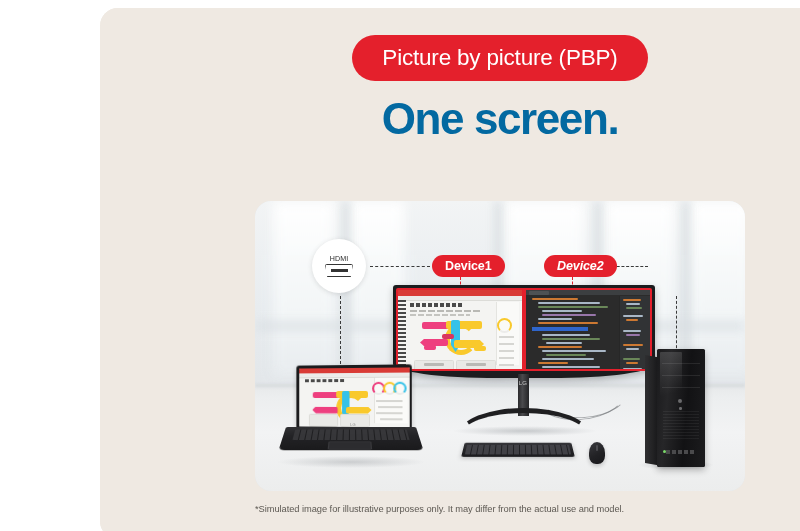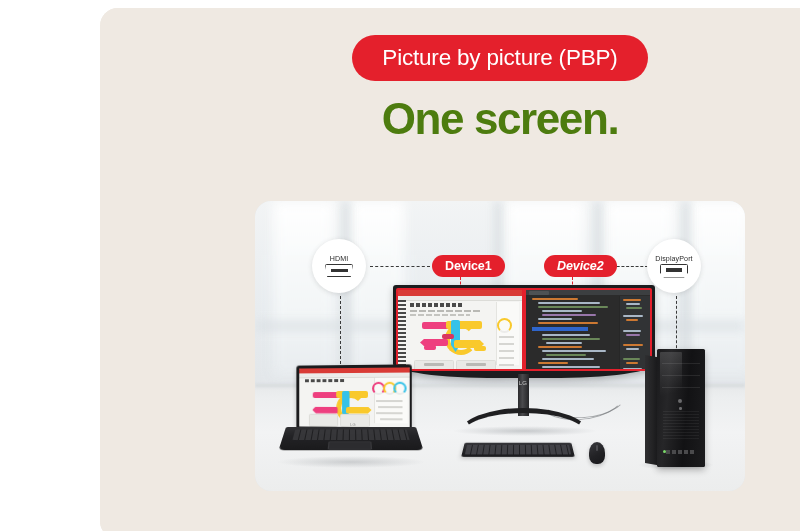--- a/index.html
+++ b/index.html
@@ -57,21 +57,21 @@
     white-space: nowrap;
   }
 
   
   .headline {
     position: absolute;
     left: 150px;
     top: 84px;
     width: 500px;
     text-align: center;
-    color: #4d7c0f;
+    color: #0369a1;
     font-size: 44px;
     line-height: 53px;
     font-weight: 700;
     letter-spacing: -1.4px;
   }
   .headline .l2 { display: block; }
 
   
   .photo {
     position: absolute;
@@ -705,26 +705,23 @@
 
     <div class="keyboard">
       <div class="kb-keys"></div>
     </div>
     <div class="mouse"></div>
 
     <div class="port-badge badge-hdmi">
       <div class="plabel">HDMI</div>
       <div class="icon-hdmi"></div>
     </div>
-    <div class="port-badge badge-dp">
-      <div class="plabel">DisplayPort</div>
-      <div class="icon-dp"></div>
-    </div>
 
     <div class="device-pill pill-d1">
       <span>Device1</span>
     </div>
     <div class="device-pill pill-d2">
       <span>Device2</span>
     </div>
 
+    <div class="footnote">*Simulated image for illustrative purposes only. It may differ from the actual use and model.</div>
   </div>
 </div>
 
 </body></html>

